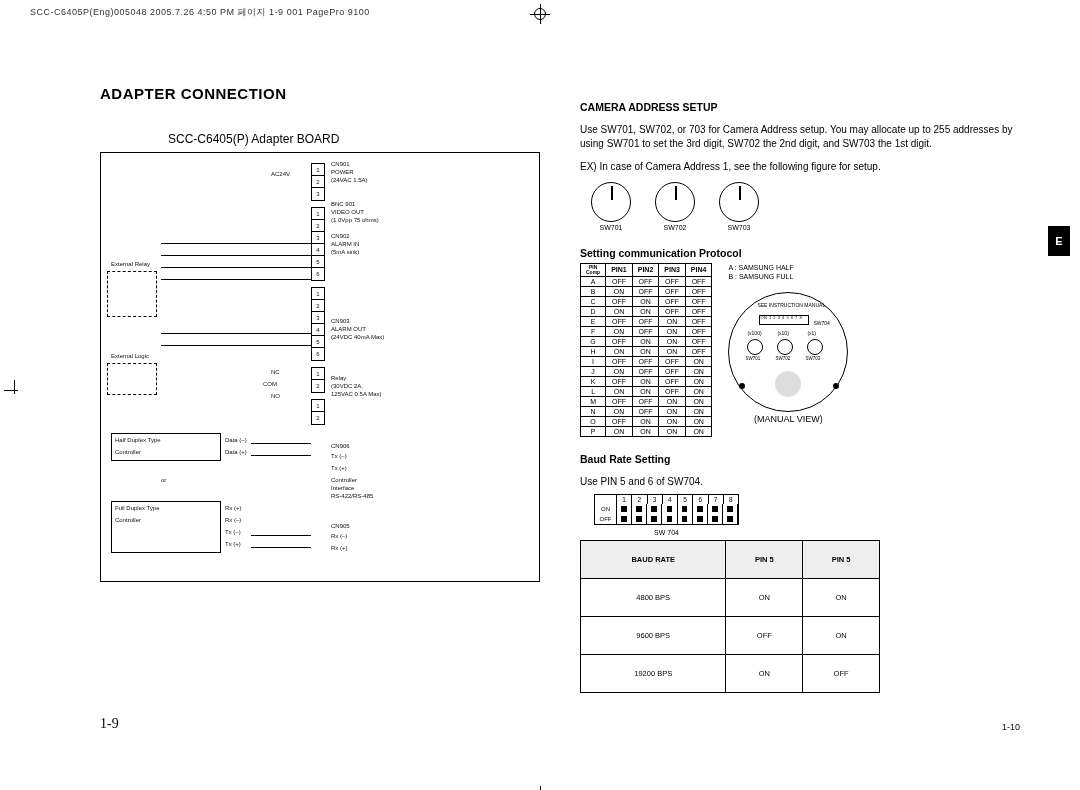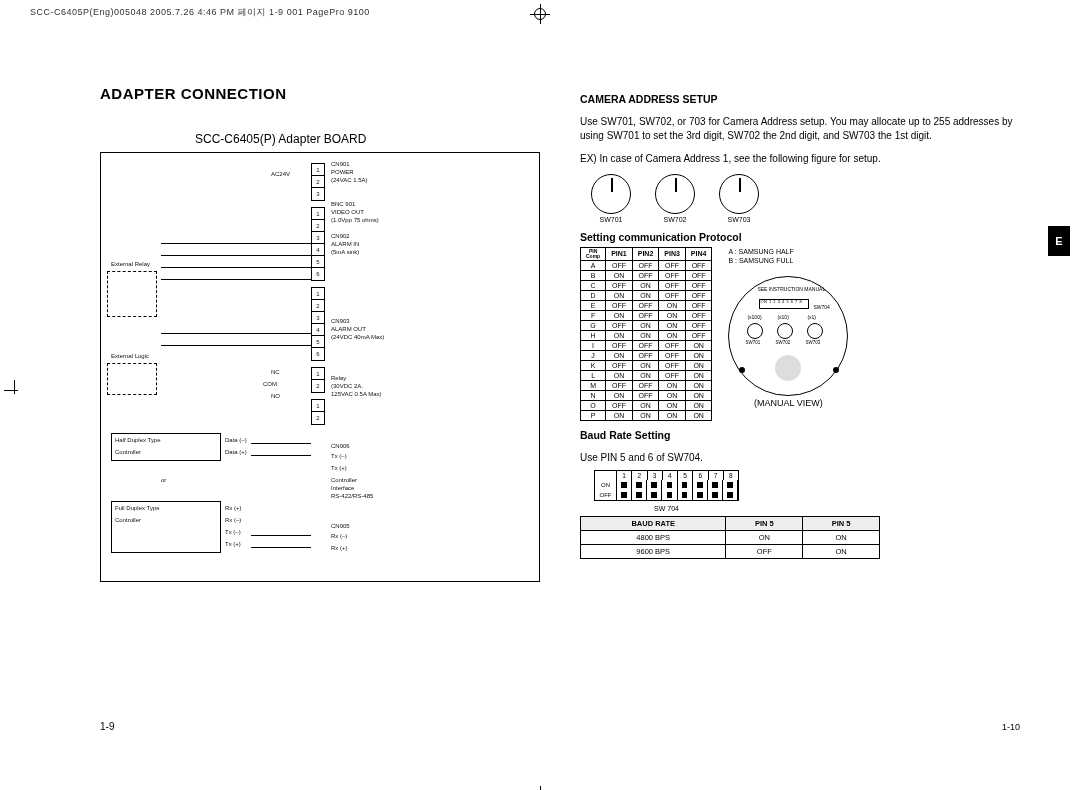--- a/index.html
+++ b/index.html
@@ -31,22 +31,22 @@
   .reg-left::before { height:14px; }
   .reg-left::after  { width:14px; }
   .page-body {
     position: absolute;
     top: 85px; left: 100px; right: 60px; bottom: 50px;
     display: flex;
     gap: 40px;
   }
   .col { flex: 1; position: relative; }
   h2 { font-size: 15px; font-weight: bold; margin-bottom: 8px; letter-spacing: 0.5px; }
-  h3 { font-size: 10.5px; font-weight: bold; margin-top: 8px; margin-bottom: 2px; }
-  .board-title { font-size: 12px; margin-top: 30px; margin-bottom: 6px; margin-left: 95px; }
+  h3 { font-size: 10.5px; font-weight: bold; margin-top: 16px; margin-bottom: 2px; }
+  .board-title { font-size: 12px; margin-top: 30px; margin-bottom: 6px; margin-left: 68px; }
   .schematic-box {
     border: 1px solid #000;
     height: 430px;
     width: 100%;
     padding: 4px;
     font-size: 6px;
     position: relative;
     color: #111;
   }
   .schem-label { position:absolute; font-size:6px; line-height:1.1; }
@@ -79,38 +79,38 @@
   .dip .numrow { display:flex; }
   .dip .numrow div { flex:1; text-align:center; font-size:6.5px; border-right:1px solid #000; padding:1px 0;}
   .dip .numrow div:last-child{border-right:none;}
   .dip .staterow { display:flex; }
   .dip .staterow .lab { width:22px; font-size:6px; text-align:center; border-right:1px solid #000; padding:2px 0;}
   .dip .slots { flex:1; display:flex; }
   .dip .slots div { flex:1; border-right:1px solid #000; height:10px; position:relative;}
   .dip .slots div::after { content:""; position:absolute; left:30%; right:30%; top:2px; bottom:2px; background:#000;}
   .dip-cap { font-size:7px; text-align:center; }
   table.baud { border-collapse:collapse; font-size:7.5px; width:300px; margin-top:4px; }
-  table.baud th, table.baud td { border:1px solid #000; padding:2px 4px; text-align:center; }
+  table.baud th, table.baud td { border:1px solid #000; padding:14px 4px; text-align:center; }
   table.baud th { background:#eee; }
-  .pagefoot-l { position:absolute; bottom:8px; left:0; font-size:10px; }
+  .pagefoot-l { position:absolute; bottom:8px; left:0; font-size:14px;font-family:Liberation Serif, serif; }
   .pagefoot-r { position:absolute; bottom:8px; right:0; font-size:9px; }
   .side-tab {
     position:absolute;
     right:10px; top:226px;
     width:22px; height:30px;
     background:#000; color:#fff;
     font-size:11px; font-weight:bold;
     text-align:center; line-height:30px;
   }
   .wire {position:absolute; background:#000;}
 </style>
 </head>
 <body>
 
-<div class="top-meta">SCC-C6405P(Eng)005048  2005.7.26 4:46 PM 페이지 1-9  001 PagePro 9100</div>
+<div class="top-meta">SCC-C6405P(Eng)005048  2005.7.26 4:50 PM 페이지 1-9  001 PagePro 9100</div>
 <div class="reg-cross reg-top">
     <div class="circ"></div>
   </div>
 <div class="reg-cross reg-bot"></div>
 <div class="reg-cross reg-left"></div>
 <div class="side-tab">E</div>
 
 <div class="page-body">
 
   <div class="col">
@@ -450,19 +450,24 @@
           <tr>
             <td>4800 BPS</td>
             <td>ON</td>
             <td>ON</td>
           </tr>
           <tr>
             <td>9600 BPS</td>
             <td>OFF</td>
             <td>ON</td>
           </tr>
+          <tr>
+            <td>19200 BPS</td>
+            <td>ON</td>
+            <td>OFF</td>
+          </tr>
         </tbody>
     </table>
 
     <div class="pagefoot-r">1-10</div>
   </div>
 
 </div>
 
 </body></html>

